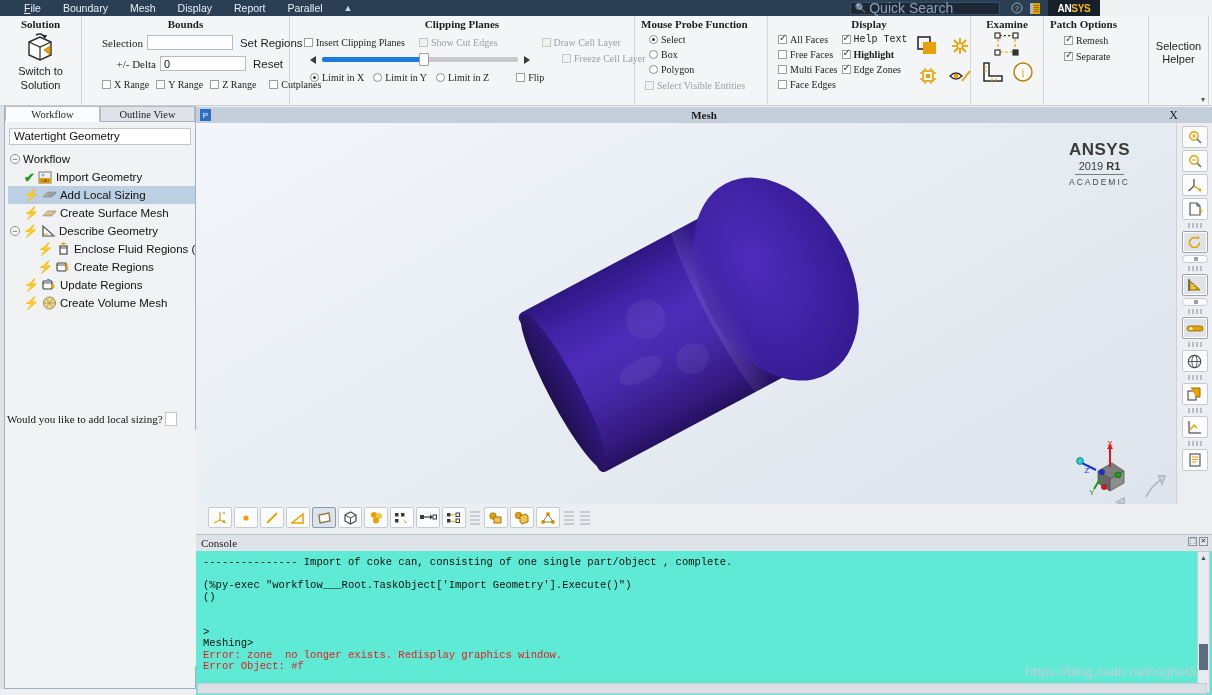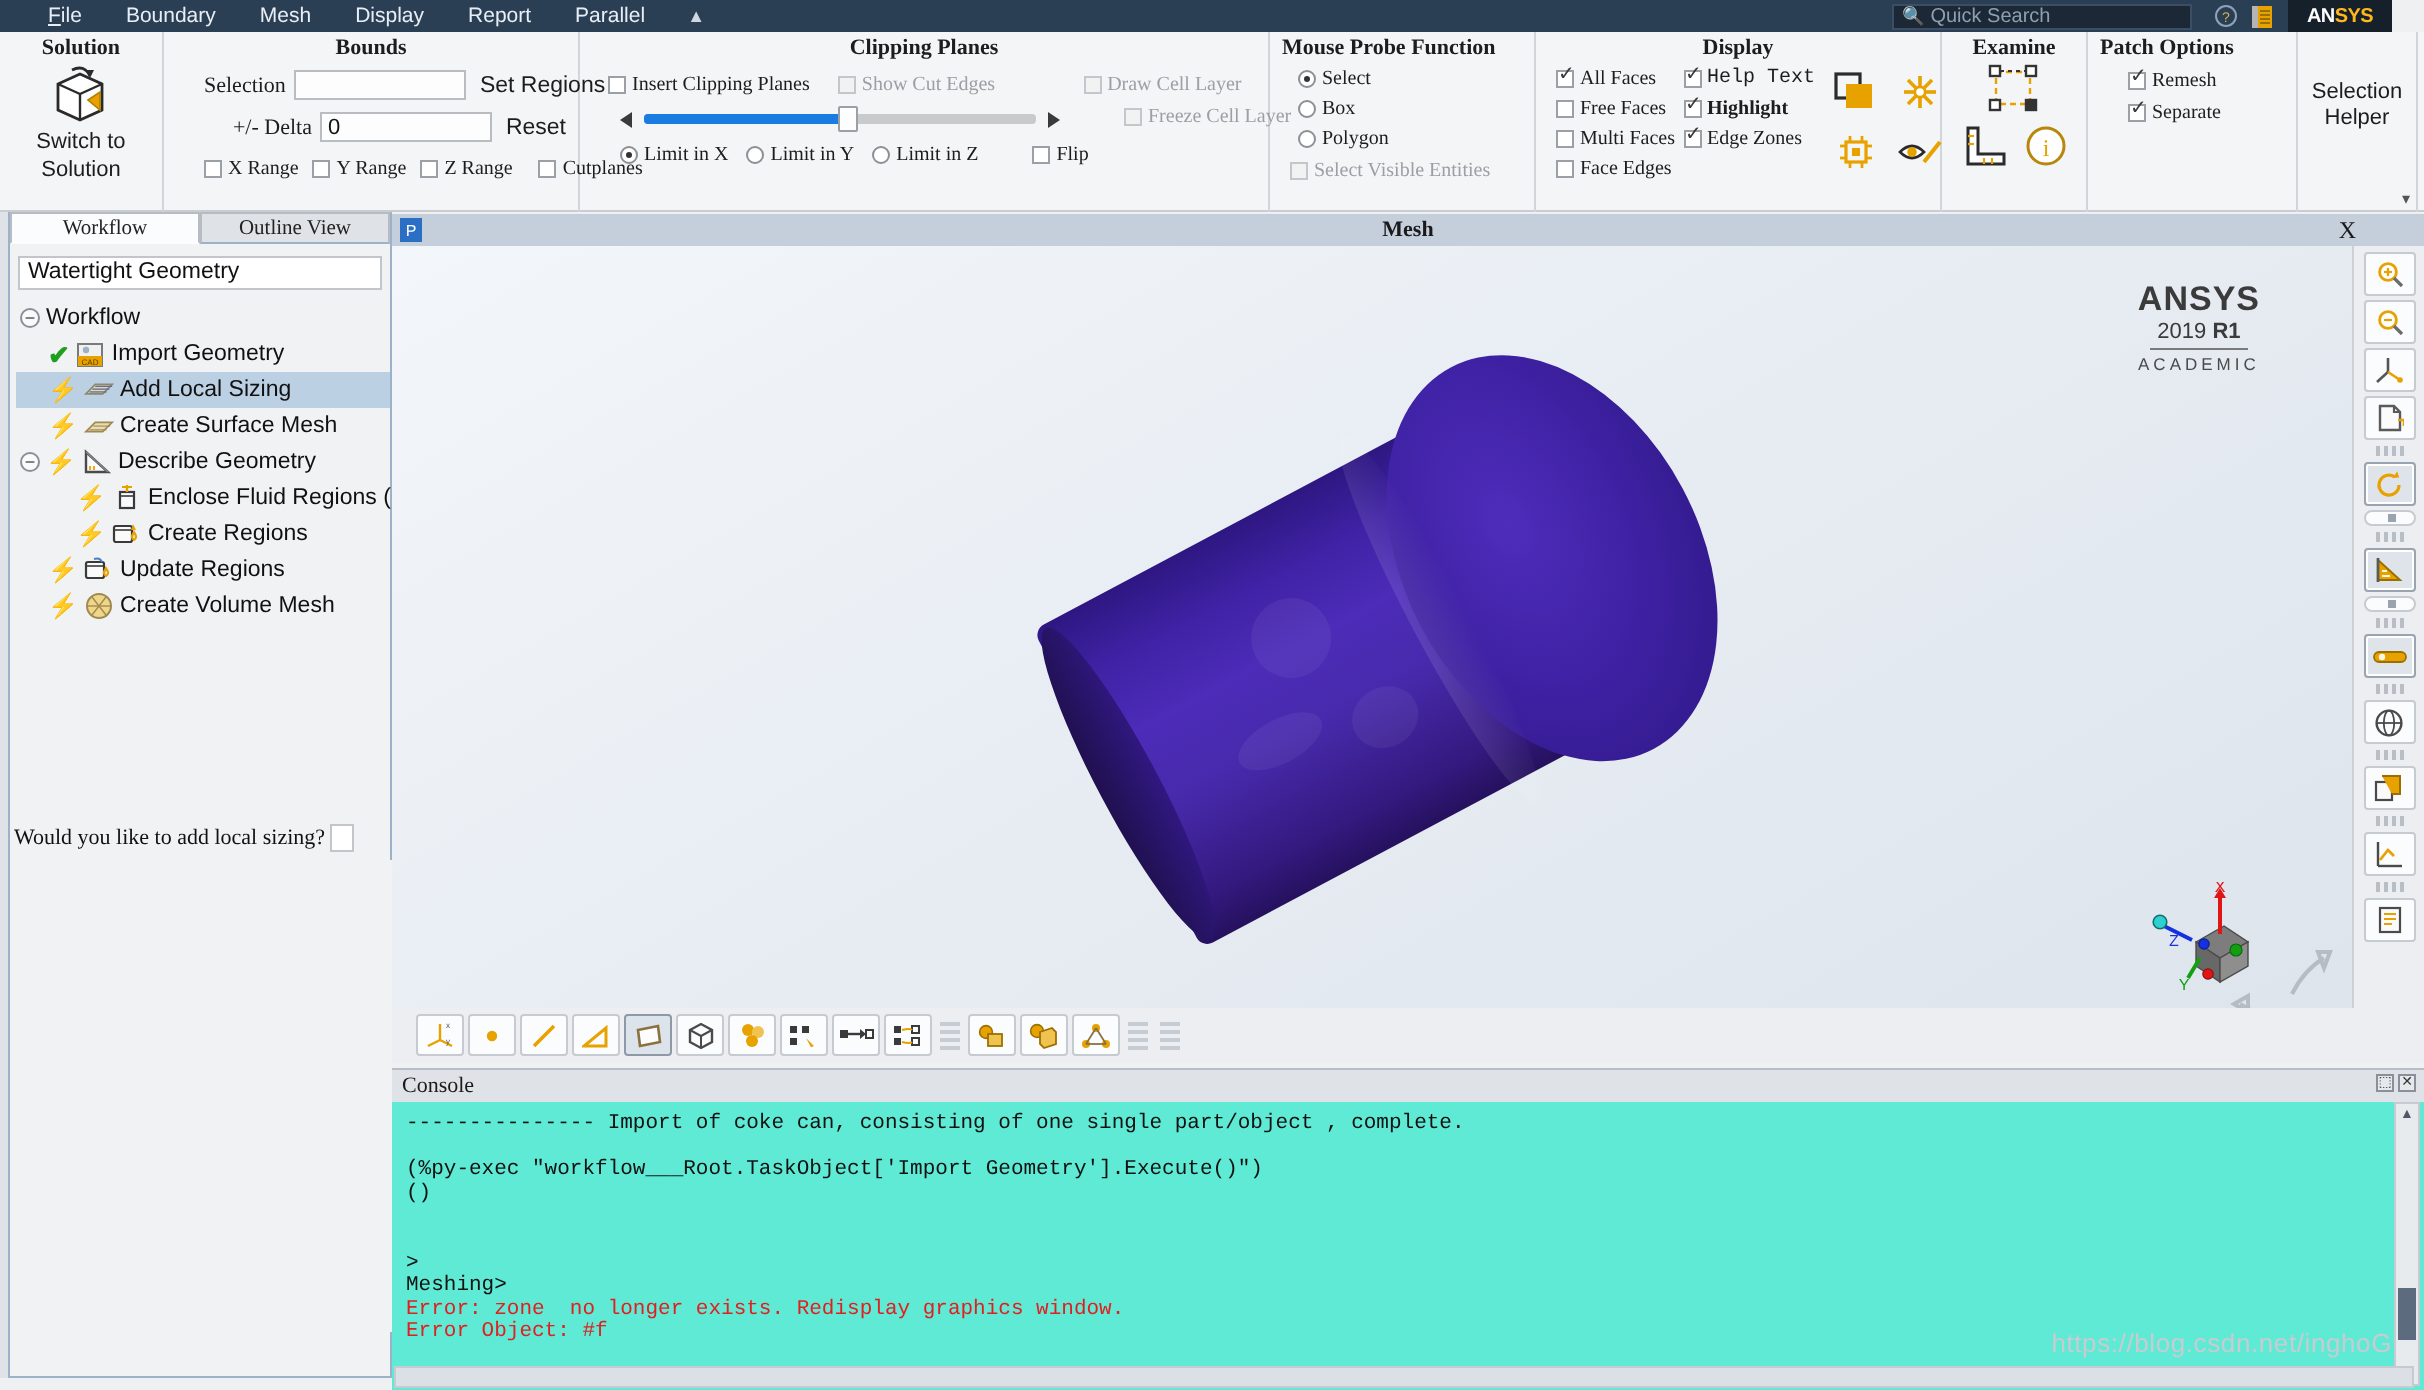--- a/index.html
+++ b/index.html
@@ -8,38 +8,38 @@
     width:1212px; height:695px;
     font-family:"Liberation Sans", sans-serif;
     font-size:11px;
     background:#eef0f2;
     overflow:hidden;
     position:relative;
   }
 
   
   #menubar{
-    position:absolute; left:0; top:0; width:1196px; height:16px;
+    position:absolute; left:0; top:0; width:1100px; height:16px;
     background:#2b3f54;
     display:flex; align-items:center;
   }
   .menu-item{
     color:#e8eef5; font-size:10.5px; padding:0 11px; line-height:16px;
     font-family:"Liberation Sans", sans-serif; cursor:default; white-space:nowrap;
   }
   .menu-item:first-child{ padding-left:24px; }
   .menu-item .uline{ text-decoration:underline; }
   .menu-caret{ color:#cfd8e2; font-size:9px; padding:0 10px; }
   #mb-spacer{ flex:1; }
   #quick-search{
     width:150px; height:13px; background:#1c2835; border:1px solid #3a4f66;
     display:flex; align-items:center; gap:3px; padding:0 4px; margin-right:8px;
   }
   #quick-search .qs-ico{ color:#9fb0c2; font-size:9px; }
-  #quick-search .qs-txt{ color:#8da0b3; font-size:10px; }
+  #quick-search .qs-txt{ color:#8da0b3; font-size:14px; }
   .mb-icon{ width:18px; height:16px; display:flex; align-items:center; justify-content:center; }
   #ansys-logo-top{
     width:52px; height:16px; background:#16202b; color:#ffffff;
     display:flex; align-items:center; justify-content:center;
     font-weight:bold; font-size:10px; letter-spacing:-0.3px; margin-left:4px;
   }
   #ansys-logo-top .y{ color:#ffb71b; }
 
   
   #ribbon{

